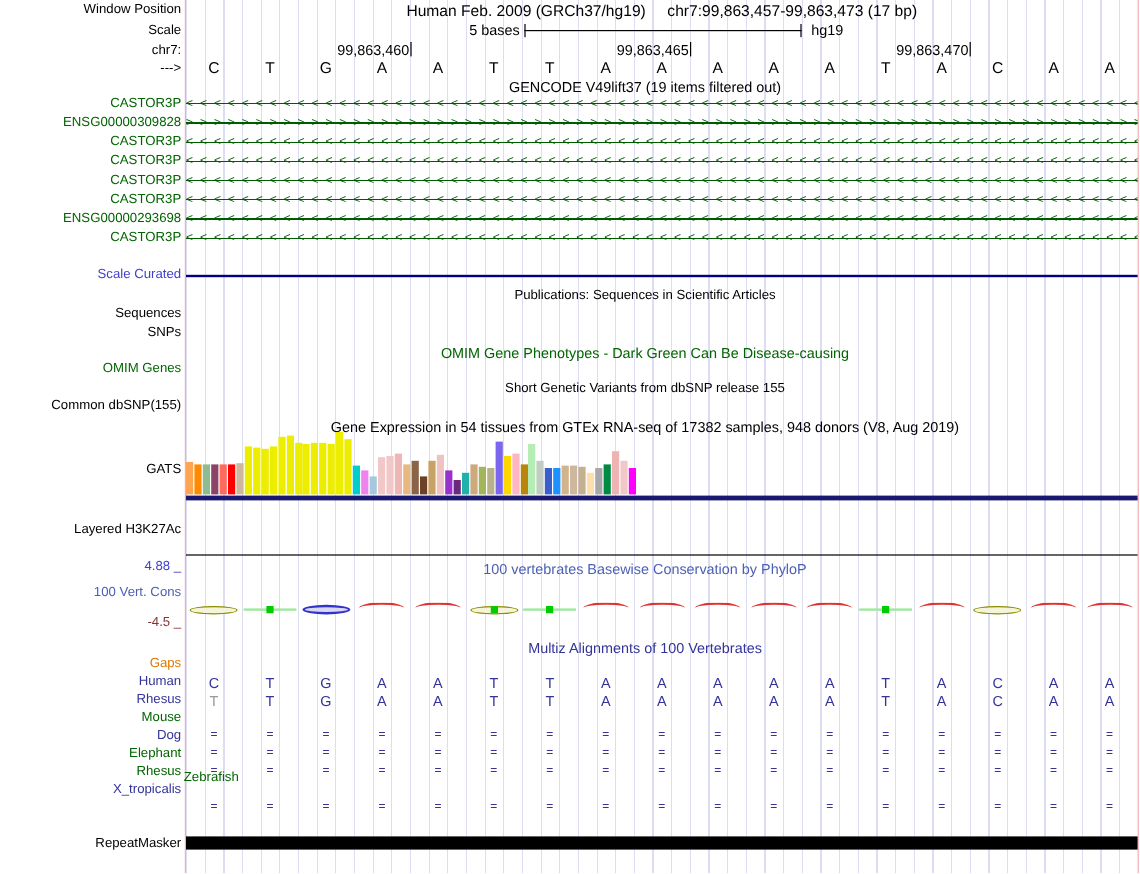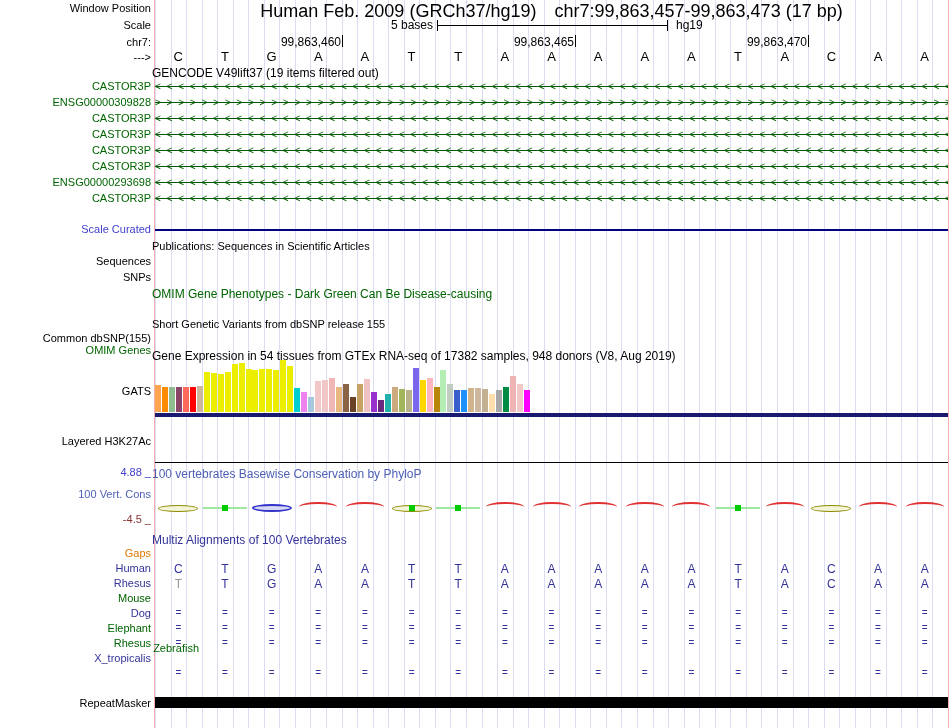--- a/index.html
+++ b/index.html
@@ -2,22 +2,22 @@
 <html><head>
 <meta charset="utf-8">
 <style>
   html,body{margin:0;padding:0;background:#fff;}
   .stage{position:relative;width:950px;height:728px;overflow:hidden;background:#fff;
          font-family:"Liberation Sans","DejaVu Sans",sans-serif;color:#000;}
   .track-bg{position:absolute;left:154px;top:0;width:795px;height:728px;
             border-left:1px solid #F2AFAF;border-right:1px solid #F2AFAF;box-sizing:border-box;
             background:repeating-linear-gradient(to right,#DCDCF2 0 1px,transparent 1px 15.55px);}
   .hdr{position:absolute;left:155px;top:1px;width:793px;display:flex;justify-content:center;gap:18px;
-       font-size:18px;white-space:nowrap;}
-  .ct{position:absolute;left:152px;width:793px;text-align:left;white-space:nowrap;}
+       font-size:13px;white-space:nowrap;}
+  .ct{position:absolute;left:141px;width:793px;text-align:center;white-space:nowrap;}
   .t11{font-size:11px;} .t12{font-size:12px;}
   .lbl{position:absolute;left:0;width:151px;text-align:right;font-size:11px;white-space:nowrap;}
   .scale-label{position:absolute;left:325px;top:18px;width:108px;text-align:right;font-size:12px;}
   .scale-genome{position:absolute;left:676px;top:18px;font-size:12px;}
   .scale-line{position:absolute;left:437px;top:25px;width:231px;height:1px;background:#000;}
   .scale-line::before,.scale-line::after{content:"";position:absolute;top:-5px;width:1px;height:11px;background:#000;}
   .scale-line::before{left:0;} .scale-line::after{right:0;}
   .pos-tick{position:absolute;width:1px;height:12px;background:#000;top:35px;}
   .pos-lbl{position:absolute;top:35px;width:110px;text-align:right;font-size:12px;white-space:nowrap;}
   .base{position:absolute;width:46px;text-align:center;}
@@ -64,21 +64,21 @@
       <div class="lbl" style="top: 96px; color: rgb(0, 100, 0);">ENSG00000309828</div>
       <div class="lbl" style="top: 112px; color: rgb(0, 100, 0);">CASTOR3P</div>
       <div class="lbl" style="top: 128px; color: rgb(0, 100, 0);">CASTOR3P</div>
       <div class="lbl" style="top: 144px; color: rgb(0, 100, 0);">CASTOR3P</div>
       <div class="lbl" style="top: 160px; color: rgb(0, 100, 0);">CASTOR3P</div>
       <div class="lbl" style="top: 176px; color: rgb(0, 100, 0);">ENSG00000293698</div>
       <div class="lbl" style="top: 192px; color: rgb(0, 100, 0);">CASTOR3P</div>
       <div class="lbl" style="top: 223px; color: rgb(64, 64, 204);">Scale Curated</div>
       <div class="lbl" style="top: 255px; color: rgb(0, 0, 0);">Sequences</div>
       <div class="lbl" style="top: 271px; color: rgb(0, 0, 0);">SNPs</div>
-      <div class="lbl" style="top: 301px; color: rgb(0, 100, 0); margin-top: 43px;">OMIM Genes</div>
+      <div class="lbl" style="top: 301px; color: rgb(0, 100, 0);">OMIM Genes</div>
       <div class="lbl" style="top: 332px; color: rgb(0, 0, 0);">Common dbSNP(155)</div>
       <div class="lbl" style="top: 385px; color: rgb(0, 0, 0);">GATS</div>
       <div class="lbl" style="top: 435px; color: rgb(0, 0, 0);">Layered H3K27Ac</div>
       <div class="lbl" style="top: 466px; color: rgb(64, 64, 204);">4.88 _</div>
       <div class="lbl" style="top: 488px; color: rgb(76, 95, 180);">100 Vert. Cons</div>
       <div class="lbl" style="top: 513px; color: rgb(136, 51, 51);">-4.5 _</div>
       <div class="lbl" style="top: 547px; color: rgb(221, 119, 0);">Gaps</div>
       <div class="lbl" style="top: 562px; color: rgb(51, 51, 153);">Human</div>
       <div class="lbl" style="top: 577px; color: rgb(51, 51, 153);">Rhesus</div>
       <div class="lbl" style="top: 592px; color: rgb(0, 100, 0);">Mouse</div>

